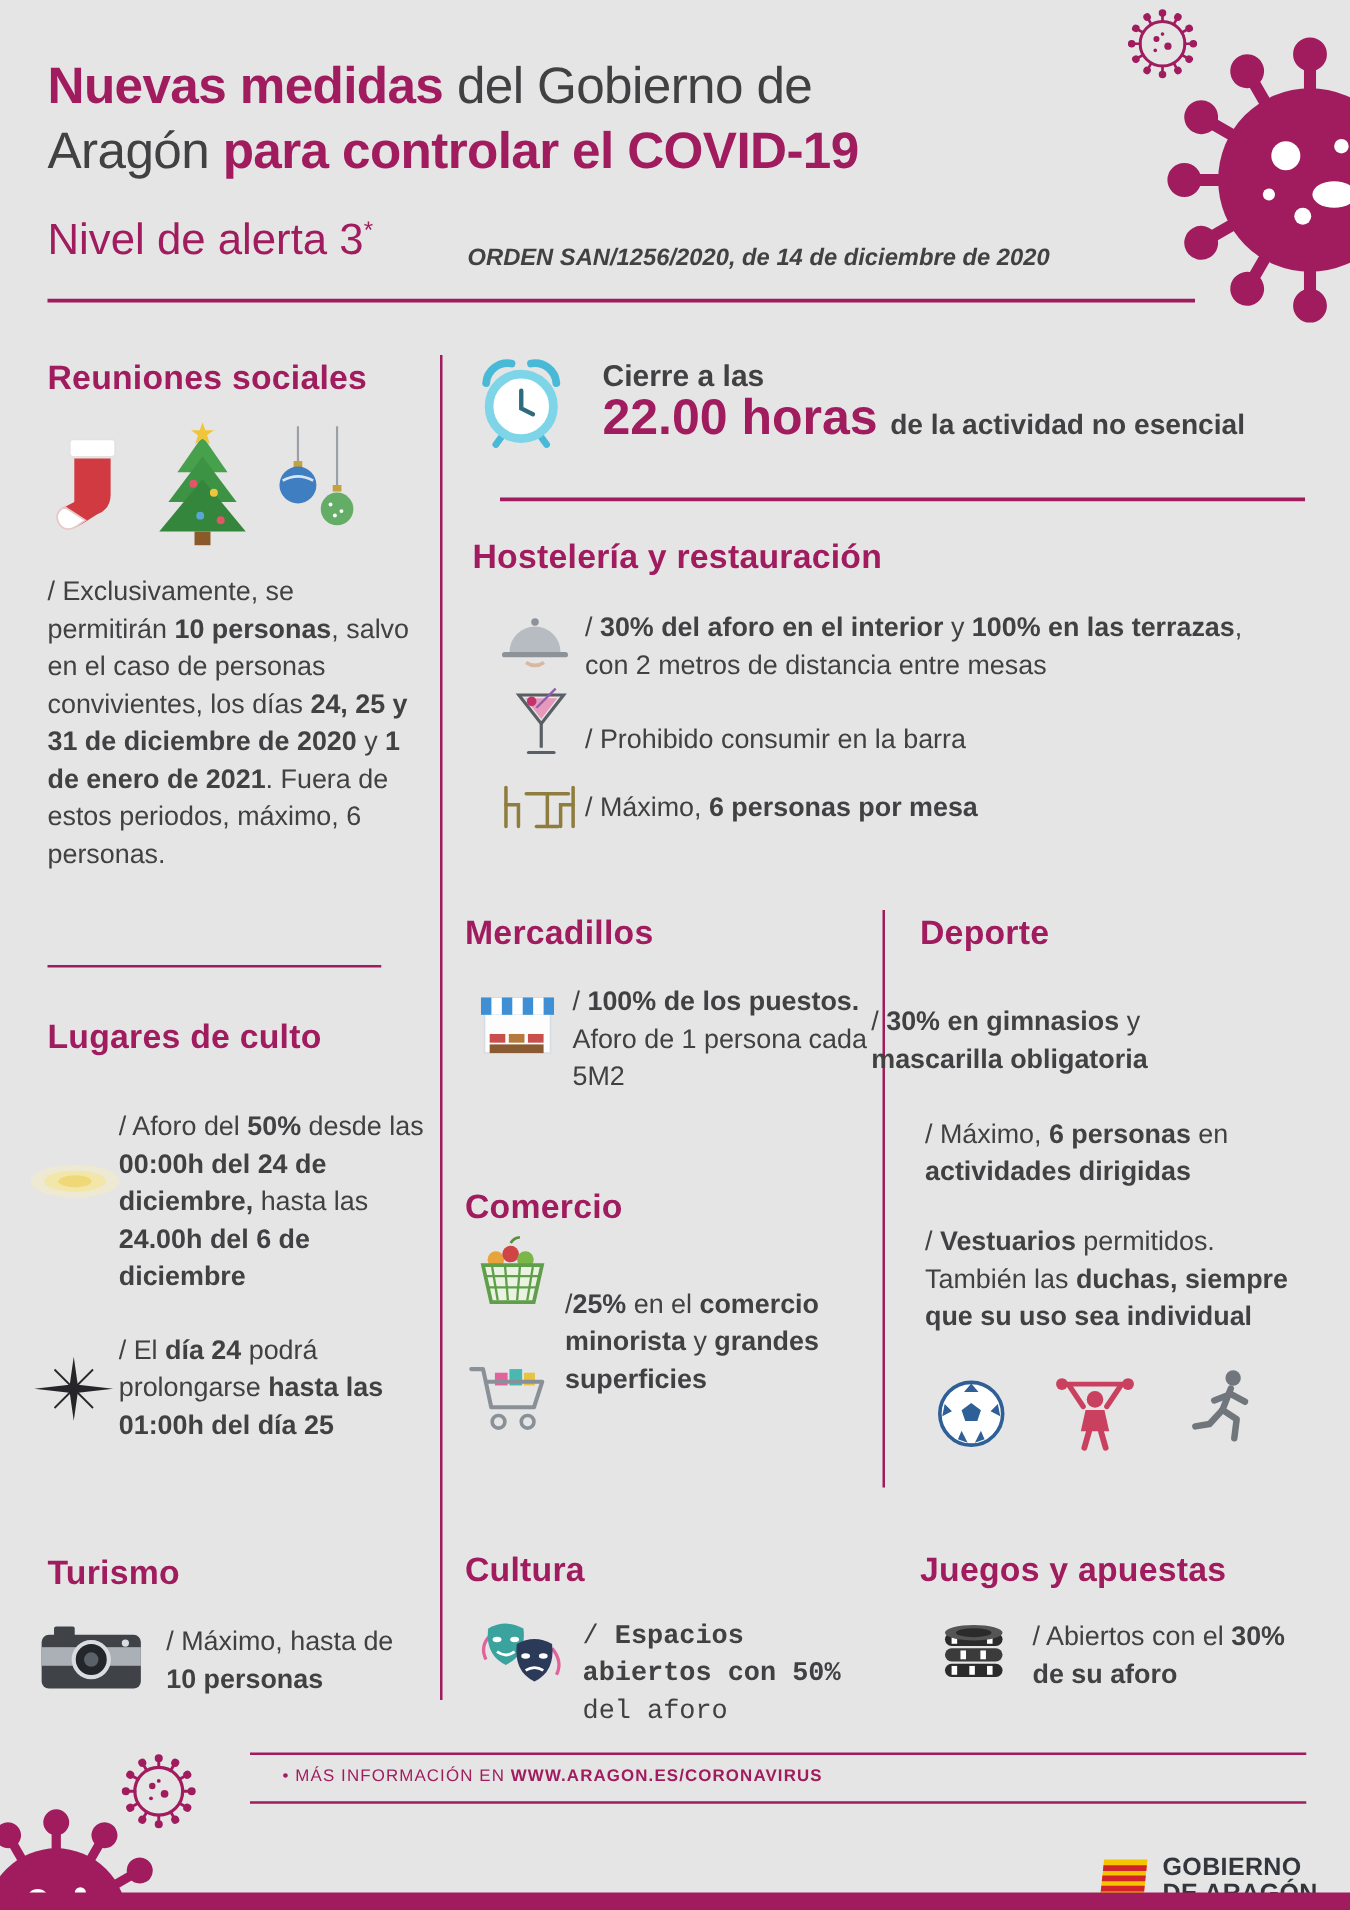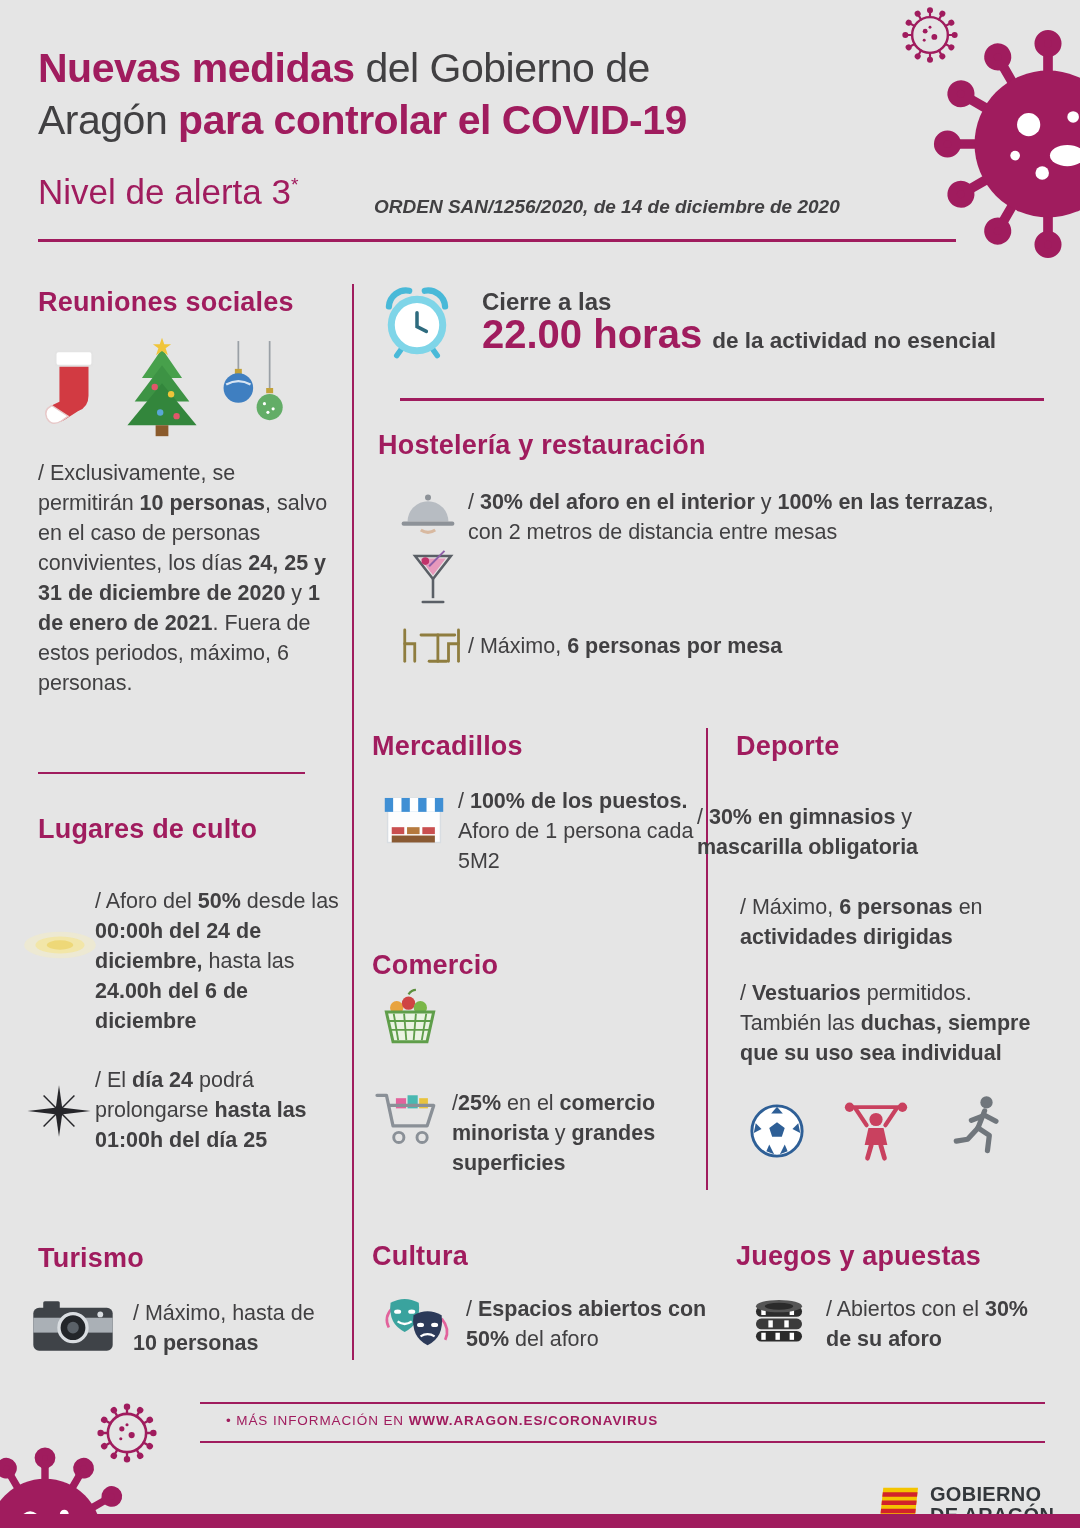--- a/index.html
+++ b/index.html
@@ -267,20 +267,21 @@
   <div class="abs t" style="left:468px;top:487px;width:566px;"><span>/ </span><span class="b">30% del aforo en el interior</span><span> y </span><span class="b">100% en las terrazas</span><span>, con 2 metros de distancia entre mesas</span></div>
 
   <svg class="abs" style="left:410px;top:548px;width:46px;height:62px;" viewBox="0 0 72 92">
     <polygon points="16,14 56,14 36,40" fill="#e77fae" opacity="0.75"></polygon>
     <polygon points="8,10 64,10 36,46" fill="none" stroke="#5a5f66" stroke-width="4"></polygon>
     <line x1="36" y1="46" x2="36" y2="76" stroke="#5a5f66" stroke-width="4"></line>
     <line x1="20" y1="82" x2="52" y2="82" stroke="#5a5f66" stroke-width="4" stroke-linecap="round"></line>
     <line x1="54" y1="2" x2="30" y2="26" stroke="#8d5fa8" stroke-width="3"></line>
     <circle cx="24" cy="18" r="6" fill="#c2336b"></circle>
   </svg>
+  <div class="abs t" style="left:468px;top:576px;width:480px;"><span>/ Prohibido consumir en la barra</span></div>
 
   <svg class="abs" style="left:396px;top:622px;width:70px;height:46px;" viewBox="0 0 112 72">
     <g stroke="#8f7d3f" stroke-width="4.5" fill="none" stroke-linecap="round">
       <line x1="14" y1="12" x2="14" y2="62"></line>
       <path d="M14 34 h16 v28"></path>
       <line x1="40" y1="20" x2="94" y2="20"></line>
       <line x1="67" y1="20" x2="67" y2="62"></line>
       <line x1="53" y1="62" x2="81" y2="62"></line>
       <line x1="100" y1="12" x2="100" y2="62"></line>
       <path d="M100 34 h-16 v28"></path>
@@ -320,21 +321,21 @@
   </svg>
 
   <svg class="abs" style="left:374px;top:1088px;width:70px;height:64px;" viewBox="0 0 96 88">
     <rect x="30" y="14" width="14" height="14" fill="#e2639c"></rect>
     <rect x="46" y="10" width="14" height="18" fill="#49b8b1"></rect>
     <rect x="62" y="14" width="12" height="14" fill="#e8c33d"></rect>
     <path d="M4 10 h13 l9 42 h47 l9 -28 h-60" fill="none" stroke="#8a9097" stroke-width="4.5" stroke-linecap="round" stroke-linejoin="round"></path>
     <circle cx="34" cy="68" r="7" fill="none" stroke="#8a9097" stroke-width="4"></circle>
     <circle cx="66" cy="68" r="7" fill="none" stroke="#8a9097" stroke-width="4"></circle>
   </svg>
-  <div class="abs t" style="left:452px;top:1088px;width:258px;"><span>/</span><span class="b">25%</span><span> en el </span><span class="b">comercio minorista</span><span> y </span><span class="b">grandes superficies</span></div>
+  <div class="abs t" style="left:452px;top:1028px;width:258px;"><span>/</span><span class="b">25%</span><span> en el </span><span class="b">comercio minorista</span><span> y </span><span class="b">grandes superficies</span></div>
 
   <div class="abs h" style="left:736px;top:731px;">Deporte</div>
   <div class="abs t" style="left:697px;top:802px;width:296px;"><span>/ </span><span class="b">30% en gimnasios</span><span> y </span><span class="b">mascarilla obligatoria</span></div>
   <div class="abs t" style="left:740px;top:892px;width:296px;"><span>/ Máximo, </span><span class="b">6 personas</span><span> en </span><span class="b">actividades dirigidas</span></div>
   <div class="abs t" style="left:740px;top:978px;width:306px;"><span>/ </span><span class="b">Vestuarios</span><span> permitidos. También las </span><span class="b">duchas, siempre que su uso sea individual</span></div>
 
   <svg class="abs" style="left:748px;top:1102px;width:58px;height:58px;" viewBox="0 0 60 60">
     <circle cx="30" cy="30" r="26" fill="#ffffff" stroke="#2e5f96" stroke-width="3"></circle>
     <polygon points="30,21 38,27 35,36 25,36 22,27" fill="#2e5f96"></polygon>
     <polygon points="30,5 36,12 24,12" fill="#2e5f96"></polygon>
@@ -371,21 +372,21 @@
     <path d="M70 30 Q80 42 74 54" stroke="#e2639c" stroke-width="3" fill="none"></path>
     <path d="M12 12 q16 -9 32 0 q3 24 -16 33 q-19 -9 -16 -33z" fill="#3aa39e"></path>
     <ellipse cx="20" cy="22" rx="4" ry="2.5" fill="#ffffff"></ellipse>
     <ellipse cx="36" cy="22" rx="4" ry="2.5" fill="#ffffff"></ellipse>
     <path d="M20 33 q8 6 16 0" stroke="#ffffff" stroke-width="2.5" fill="none"></path>
     <path d="M38 26 q16 -9 32 0 q3 25 -16 34 q-19 -9 -16 -34z" fill="#2c3a59"></path>
     <ellipse cx="46" cy="37" rx="4" ry="2.5" fill="#ffffff"></ellipse>
     <ellipse cx="62" cy="37" rx="4" ry="2.5" fill="#ffffff"></ellipse>
     <path d="M46 50 q8 -5 16 0" stroke="#ffffff" stroke-width="2.5" fill="none"></path>
   </svg>
-  <div class="abs t" style="left:466px;top:1294px;width:245px;"><span>/ </span><span class="b">Espacios abiertos con 50%</span><span> del aforo</span></div>
+  <div class="abs t" style="left:466px;top:1294px;width:245px;font-family:Liberation Mono, monospace;"><span>/ </span><span class="b">Espacios abiertos con 50%</span><span> del aforo</span></div>
 
   <div class="abs h" style="left:736px;top:1241px;">Juegos y apuestas</div>
   <svg class="abs" style="left:748px;top:1292px;width:62px;height:62px;" viewBox="0 0 68 70">
     <rect x="8" y="44" width="52" height="12" rx="6" fill="#2b2b2b"></rect>
     <rect x="8" y="30" width="52" height="12" rx="6" fill="#3b3b3b"></rect>
     <rect x="8" y="16" width="52" height="12" rx="6" fill="#2b2b2b"></rect>
     <rect x="14" y="46" width="5" height="8" fill="#ffffff"></rect>
     <rect x="30" y="46" width="5" height="8" fill="#ffffff"></rect>
     <rect x="46" y="46" width="5" height="8" fill="#ffffff"></rect>
     <rect x="22" y="32" width="5" height="8" fill="#ffffff"></rect>

